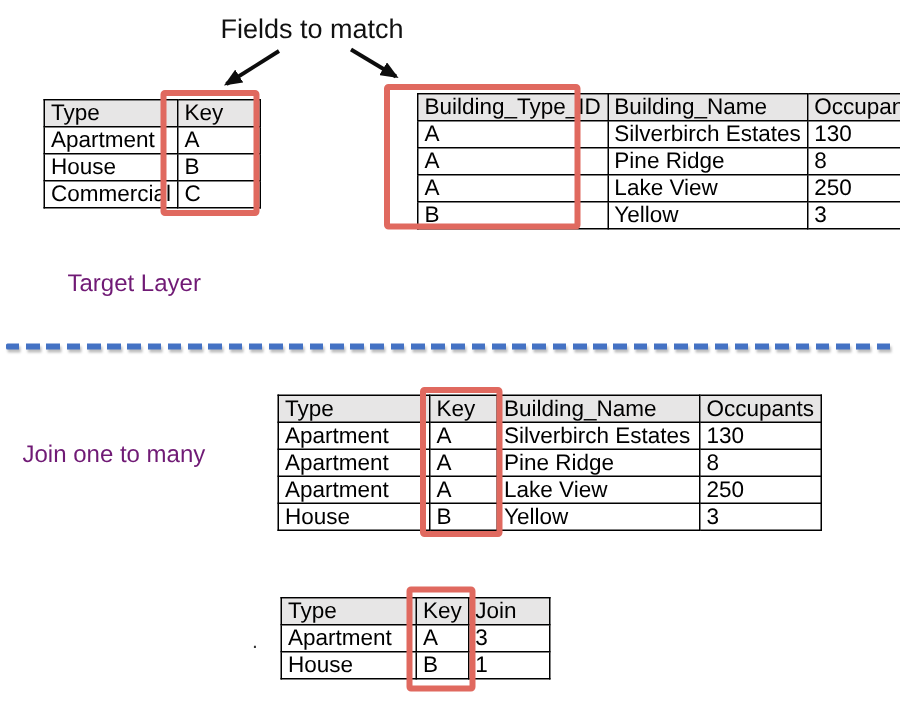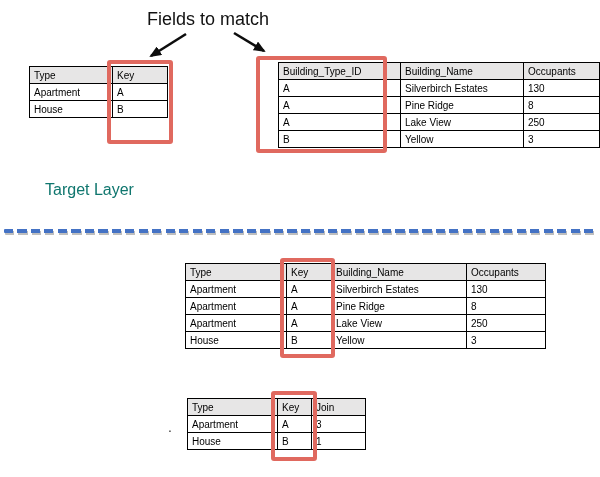--- a/index.html
+++ b/index.html
@@ -8,35 +8,35 @@
     font-family:"Liberation Sans","DejaVu Sans",sans-serif;color:#000;
   }
   .canvas{position:absolute;inset:0;width:600px;height:477px;}
 
   
   .fields-title{
     position:absolute;left:147px;top:9px;font-size:18px;line-height:21px;color:#111;
     white-space:nowrap;
   }
   .caption{
-    position:absolute;font-size:16px;line-height:19px;color:#0f766e;white-space:nowrap;
+    position:absolute;font-size:16px;line-height:19px;color:#701a75;white-space:nowrap;
   }
   #cap-target{left:45px;top:180px;}
   #cap-join{left:309px;top:180px;}
   #lbl-many{left:15px;top:294px;}
   #lbl-one{left:20px;top:414px;}
   #stray-dot{position:absolute;left:168px;top:420px;font-size:14px;line-height:14px;color:#333;}
 
   
   svg.arrows{position:absolute;left:0;top:0;width:600px;height:477px;pointer-events:none;}
 
   
   table.dtab{
     position:absolute;border-collapse:collapse;table-layout:fixed;
-    font-size:10px;background:#fff;
+    font-size:15px;background:#fff;
   }
   table.dtab, table.dtab th, table.dtab td{border:1px solid #000;}
   table.dtab{border-width:1.5px;}
   table.dtab th, table.dtab td{
     height:17px;padding:0 4px;box-sizing:border-box;text-align:left;
     font-weight:normal;white-space:nowrap;overflow:hidden;vertical-align:middle;
   }
   table.dtab th{background:var(--header-gray,#e7e6e6);}
 
   #t-target{left:29px;top:66px;}
@@ -104,20 +104,24 @@
       </thead>
       <tbody>
         <tr>
           <td>Apartment</td>
           <td>A</td>
         </tr>
         <tr>
           <td>House</td>
           <td>B</td>
         </tr>
+        <tr>
+          <td>Commercial</td>
+          <td>C</td>
+        </tr>
       </tbody>
     </table>
   <table class="dtab" id="t-join">
       <thead>
         <tr>
           <th>Building_Type_ID</th>
           <th>Building_Name</th>
           <th>Occupants</th>
         </tr>
       </thead>
@@ -145,20 +149,21 @@
       </tbody>
     </table>
 
   <div class="caption" id="cap-target">Target Layer</div>
 
   <div class="redrect" id="r-target"></div>
   <div class="redrect" id="r-join"></div>
 
   <div class="divider"></div>
 
+  <div class="caption" id="lbl-many">Join one to many</div>
   <table class="dtab" id="t-many">
       <thead>
         <tr>
           <th>Type</th>
           <th>Key</th>
           <th>Building_Name</th>
           <th>Occupants</th>
         </tr>
       </thead>
       <tbody>

